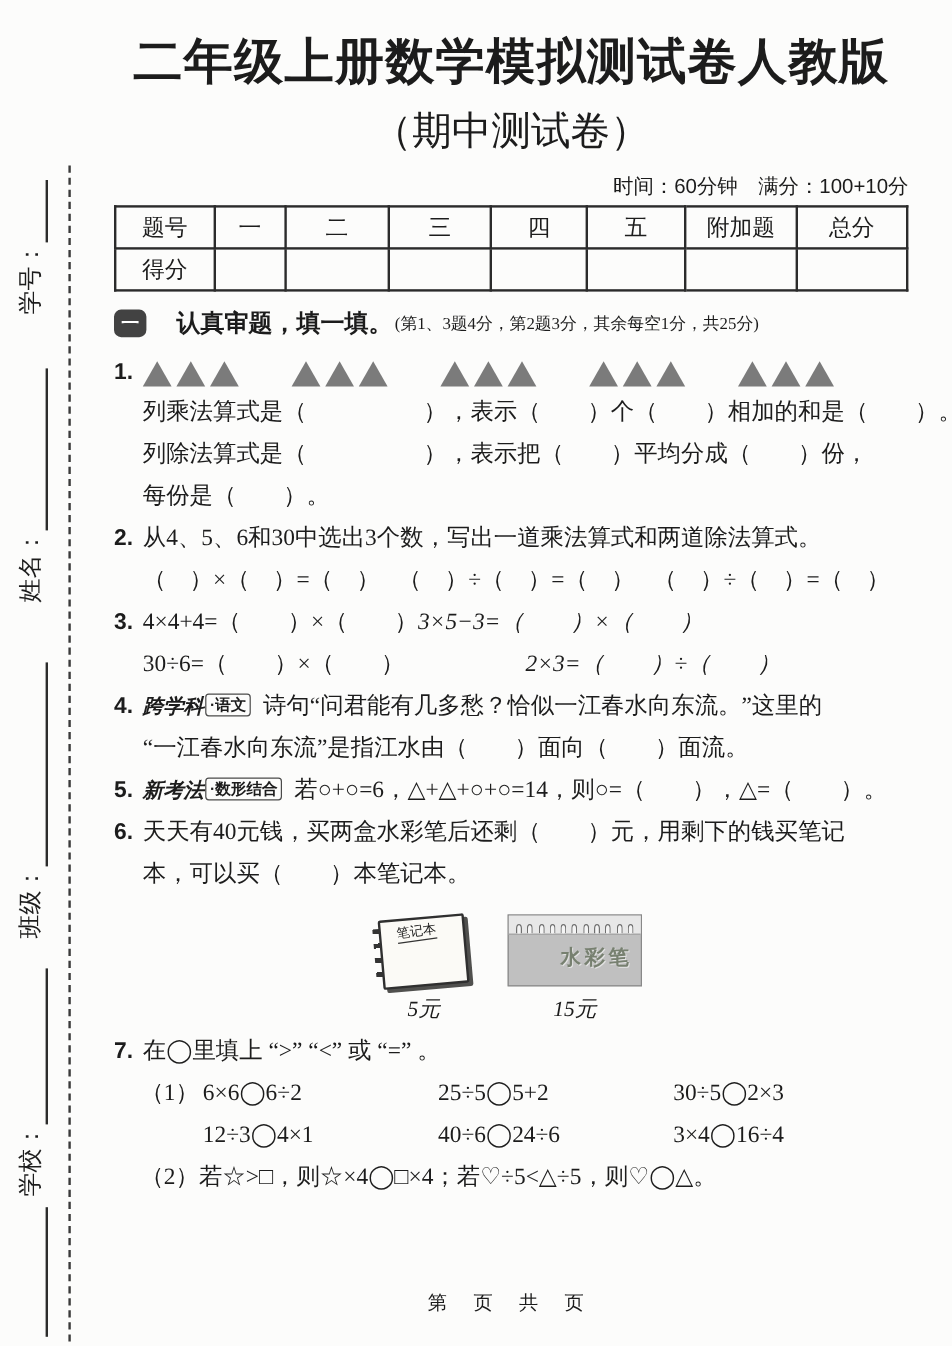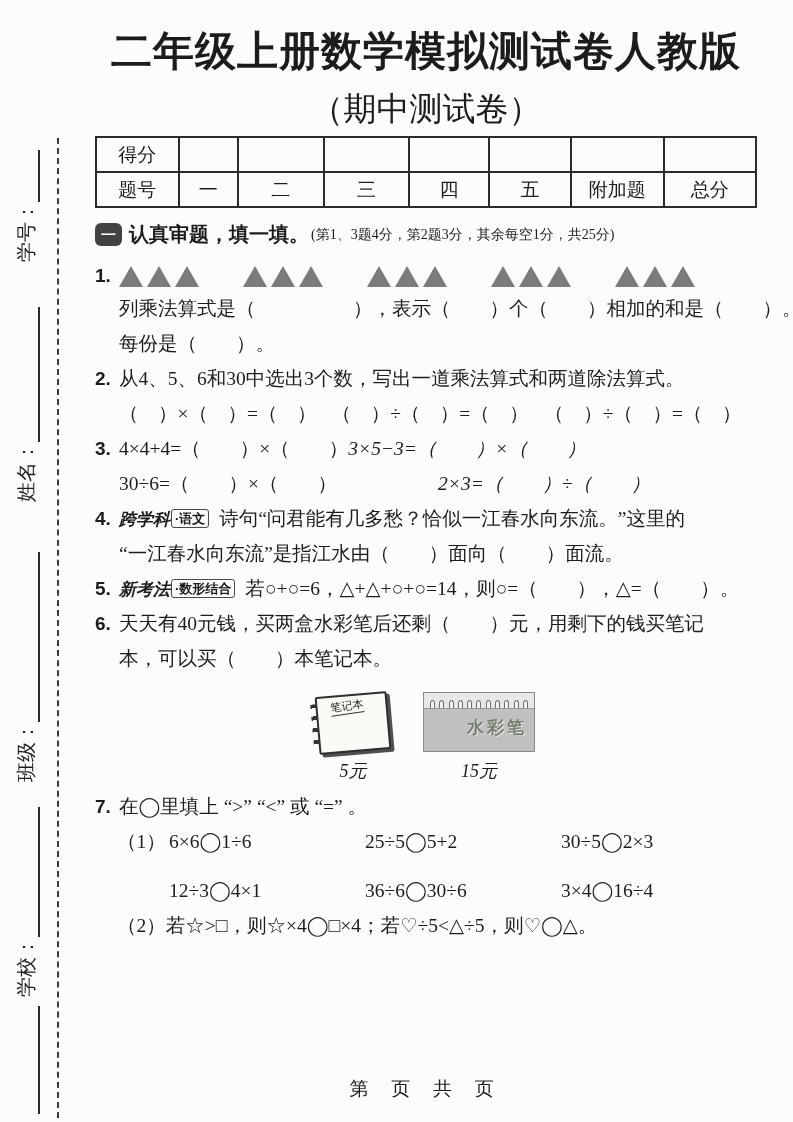--- a/index.html
+++ b/index.html
@@ -44,21 +44,21 @@
     border: 2px solid #2b2b2b; height: 35px; text-align: center;
     font-family: "Liberation Sans", "DejaVu Sans", sans-serif; font-size: 19px;
   }
   
   .sec { display: flex; align-items: center; margin-top: 13px; }
   .sec-badge {
     width: 27px; height: 23px; background: #424242; border-radius: 6px;
     color: #fff; font: 700 15px/23px "Liberation Sans", sans-serif;
     text-align: center; margin-right: 7px; flex: 0 0 auto;
   }
-  .sec-title { font: 700 20px "Liberation Sans", "DejaVu Sans", sans-serif; }
+  .sec-title { font: 700 20px "Liberation Sans", "DejaVu Sans", sans-serif; margin-left: 18px; }
   .sec-note { font-size: 14px; margin-left: 2px; }
   
   .qarea { margin-top: 10px; }
   .line { position: relative; padding-left: 24px; font-size: 19.5px; line-height: 35px; white-space: nowrap; }
   .qnum {
     position: absolute; left: 0; top: 0;
     font: 700 19px/35px "Liberation Sans", "DejaVu Sans", sans-serif;
   }
   .tri-row { height: 33px; display: flex; align-items: flex-end; padding-bottom: 4px; }
   .tri-group { display: inline-flex; gap: 4px; margin-right: 44px; }
@@ -97,21 +97,21 @@
   .nib { width: 5px; height: 8px; background: #f4f4f4; border: 1px solid #6f6f6f; border-bottom: none; border-radius: 50% 50% 0 0; }
   .wc-text {
     margin-top: 7px; text-align: center; letter-spacing: 3px;
     font: 700 17px "Liberation Sans", "DejaVu Sans", sans-serif;
     color: #778070; text-shadow: 1px 1px 0 #e3e3e3; padding-left: 36px;
   }
   .price { font-size: 18px; margin-top: 7px; font-style: italic; }
   
   .footer {
     position: absolute; left: 95px; width: 662px; top: 1076px;
-    text-align: center; font-size: 19px; letter-spacing: 9px;
+    text-align: center; font-size: 16px; letter-spacing: 9px;
   }
 </style>
 </head>
 <body>
 
 <div class="cutline"></div>
 
 <div class="side-item" style="top:262px; width:112px;">
   <span class="side-label">学号：</span>
     <span class="side-line"></span>
@@ -129,53 +129,54 @@
     <span class="side-line"></span>
 </div>
 <div class="side-item" style="top:1114px; width:108px;">
   <span class="side-line"></span>
 </div>
 
 <div class="main">
 
   <div class="title">二年级上册数学模拟测试卷人教版</div>
   <div class="subtitle">（期中测试卷）</div>
+  <div class="meta">时间：60分钟　满分：100+10分</div>
 
   <table class="score">
     <colgroup>
       <col style="width:12.5%">
         <col style="width:9%">
         <col style="width:13%">
         <col style="width:13%">
       <col style="width:12%">
         <col style="width:12.5%">
         <col style="width:14%">
         <col style="width:14%">
     </colgroup>
     <tbody>
         <tr>
-      <td>得分</td>
-      <td></td>
-      <td></td>
-      <td></td>
-      <td></td>
-      <td></td>
-      <td></td>
-      <td></td>
-    </tr>
-    <tr>
       <td>题号</td>
       <td>一</td>
       <td>二</td>
       <td>三</td>
       <td>四</td>
       <td>五</td>
       <td>附加题</td>
       <td>总分</td>
     </tr>
+    <tr>
+      <td>得分</td>
+      <td></td>
+      <td></td>
+      <td></td>
+      <td></td>
+      <td></td>
+      <td></td>
+      <td></td>
+    </tr>
   </tbody>
     </table>
 
   <div class="sec">
     <span class="sec-badge">一</span>
     <span class="sec-title">认真审题，填一填。</span>
     <span class="sec-note">(第1、3题4分，第2题3分，其余每空1分，共25分)</span>
   </div>
 
   <div class="qarea">
@@ -204,20 +205,21 @@
             <span class="tri"></span>
           </span>
           <span class="tri-group">
             <span class="tri"></span>
             <span class="tri"></span>
             <span class="tri"></span>
           </span>
         </span>
     </div>
     <div class="line"><span>列乘法算式是（　　　　　），表示（　　）个（　　）相加的和是（　　）。</span></div>
+    <div class="line"><span>列除法算式是（　　　　　），表示把（　　）平均分成（　　）份，</span></div>
     <div class="line"><span>每份是（　　）。</span></div>
 
     <div class="line">
       <span class="qnum">2.</span>
       <span>从4、5、6和30中选出3个数，写出一道乘法算式和两道除法算式。</span>
     </div>
     <div class="line row3">
       <span>（　）×（　）=（　）</span>
       <span>（　）÷（　）=（　）</span>
       <span>（　）÷（　）=（　）</span>
@@ -279,27 +281,27 @@
         <div class="price">15元</div>
       </div>
     </div>
 
     <div class="line" style="margin-top:6px;">
       <span class="qnum">7.</span>
       <span>在◯里填上 “&gt;” “&lt;” 或 “=” 。</span>
     </div>
     <div class="line row3" style="padding-left:22px;">
       <span style="flex:0 0 52px;">（1）</span>
-      <span>6×6◯1÷6</span>
+      <span>6×6◯6÷2</span>
       <span>25÷5◯5+2</span>
       <span>30÷5◯2×3</span>
     </div>
-    <div class="line row3" style="padding-left:74px;margin-top:14px;">
+    <div class="line row3" style="padding-left:74px;">
       <span>12÷3◯4×1</span>
-      <span>36÷6◯30÷6</span>
+      <span>40÷6◯24÷6</span>
       <span>3×4◯16÷4</span>
     </div>
     <div class="line" style="padding-left:22px;">
       <span>（2）</span><span>若☆&gt;□，则☆×4◯□×4；若♡÷5&lt;△÷5，则♡◯△。</span>
     </div>
 
   </div>
 </div>
 
 <div class="footer">第 页 共 页</div>

